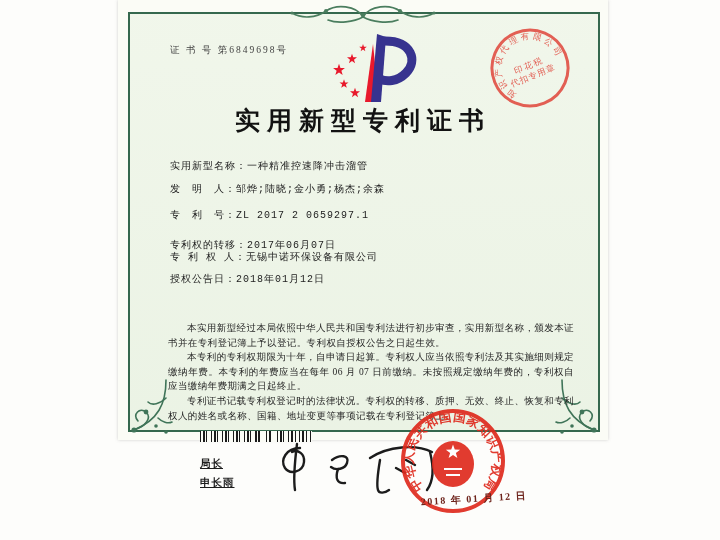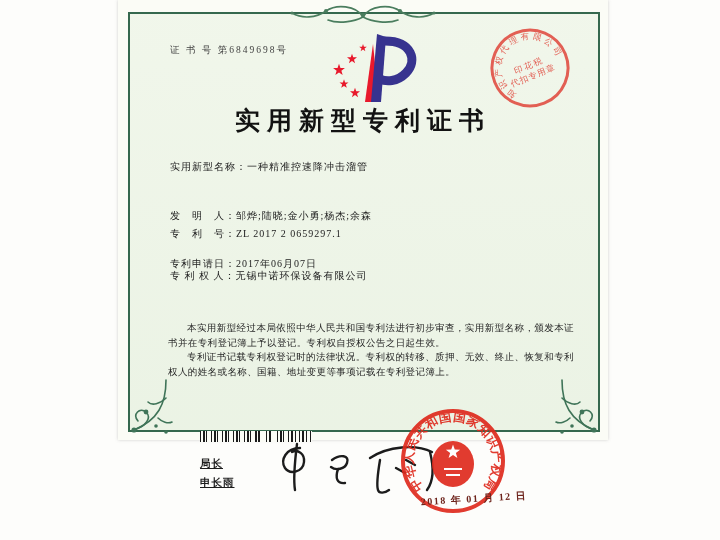--- a/index.html
+++ b/index.html
@@ -19,23 +19,23 @@
   }
   .cert-no{
     position:absolute;left:52px;top:44px;font-size:9.5px;color:#3f3f3f;
     letter-spacing:2px;
   }
   .logo{position:absolute;left:208px;top:28px;width:92px;height:80px;}
   .title{
     position:absolute;left:0;right:0;top:104px;text-align:center;
     font-size:25px;font-weight:bold;color:#121212;letter-spacing:7px;
   }
-  .fields{position:absolute;left:52px;right:34px;top:161px;font-size:10px;color:#222;}
+  .fields{position:absolute;left:52px;right:34px;top:161px;font-size:10px;color:#222;font-family:Liberation Mono, monospace;}
   .field-row{line-height:12px;letter-spacing:1px;white-space:nowrap;}
-  .field-row.r1{margin-top:37px}.field-row.r2{margin-top:6px}
+  .field-row.r1{margin-top:11px}.field-row.r2{margin-top:14px}
   .field-row.r3{margin-top:18px}.field-row.r4{}
   .field-row.r5{margin-top:10px}
   .body-text{
     position:absolute;left:50px;right:34px;top:321px;
     font-size:9.5px;line-height:14.6px;color:#262626;text-align:justify;
     letter-spacing:.4px;
   }
   .body-text p{margin:0;text-indent:2em;}
   .barcode{
     position:absolute;left:82px;top:431px;width:112px;height:11px;
@@ -152,29 +152,33 @@
       <div class="field-row r0">
         <span>实用新型名称：</span><span>一种精准控速降冲击溜管</span>
       </div>
       <div class="field-row r1">
         <span>发　明　人：</span><span>邹烨;陆晓;金小勇;杨杰;余森</span>
       </div>
       <div class="field-row r2">
         <span>专　利　号：</span><span>ZL 2017 2 0659297.1</span>
       </div>
       <div class="field-row r3">
-        <span>专利申请日：</span><span>2017年06月07日</span>
+        <span>专利权的转移：</span><span>2017年06月07日</span>
       </div>
       <div class="field-row r4">
         <span>专 利 权 人：</span><span>无锡中诺环保设备有限公司</span>
       </div>
+      <div class="field-row r5">
+        <span>授权公告日：</span><span>2018年01月12日</span>
+      </div>
     </div>
 
     <div class="body-text">
       <p>本实用新型经过本局依照中华人民共和国专利法进行初步审查，实用新型名称，颁发本证书并在专利登记簿上予以登记。专利权自授权公告之日起生效。</p>
+      <p>本专利的专利权期限为十年，自申请日起算。专利权人应当依照专利法及其实施细则规定缴纳年费。本专利的年费应当在每年 06 月 07 日前缴纳。未按照规定缴纳年费的，专利权自应当缴纳年费期满之日起终止。</p>
       <p>专利证书记载专利权登记时的法律状况。专利权的转移、质押、无效、终止、恢复和专利权人的姓名或名称、国籍、地址变更等事项记载在专利登记簿上。</p>
     </div>
 
     <div class="barcode"></div>
 
     <div class="director">
       <div>局长</div>
       <div>申长雨</div>
     </div>
 

